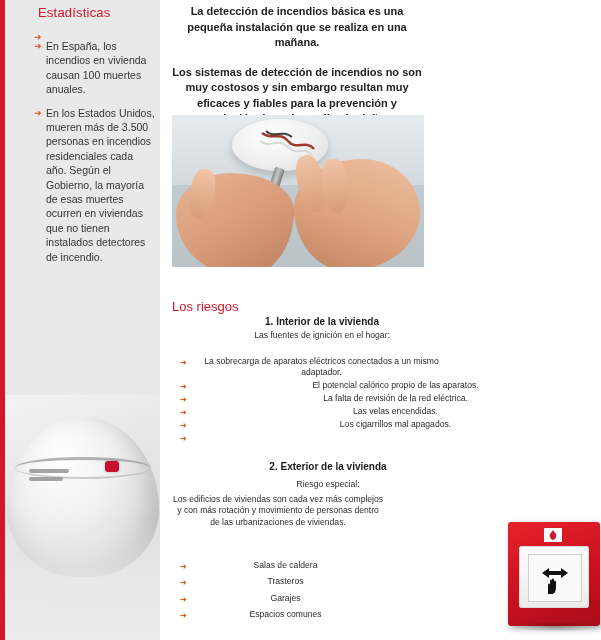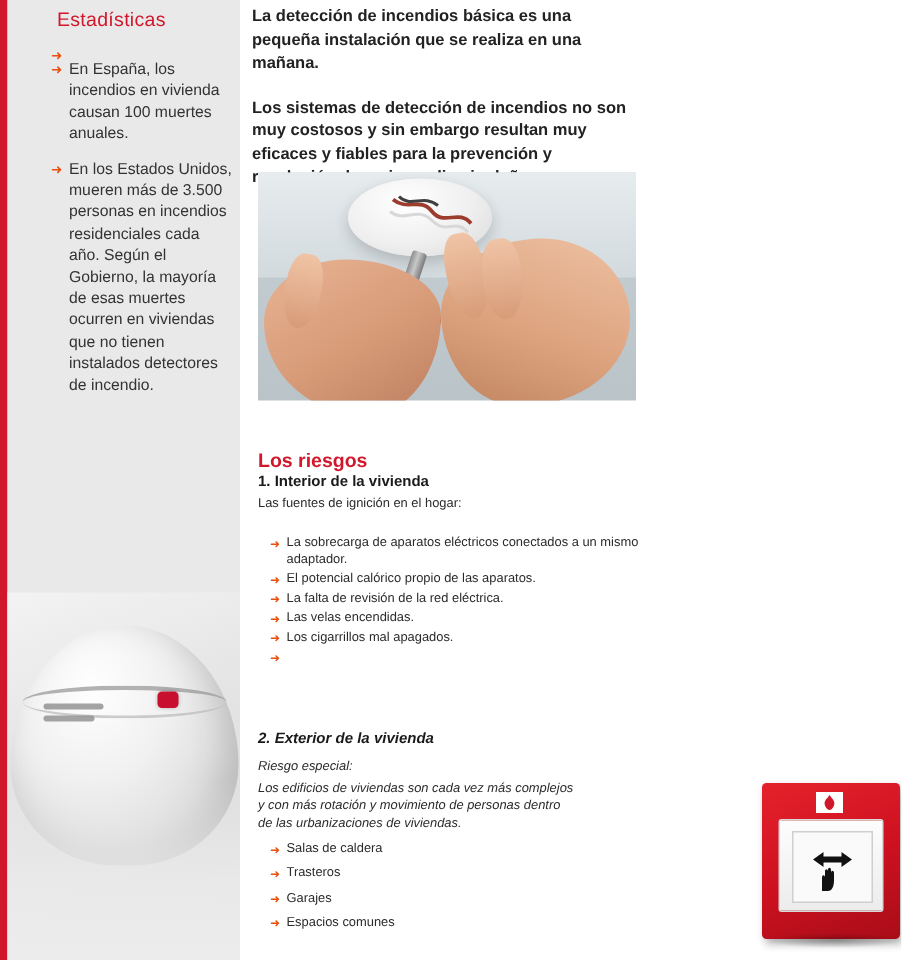--- a/index.html
+++ b/index.html
@@ -109,21 +109,21 @@
     position: absolute;
     left: 0; bottom: 0;
     width: 155px; height: 120px;
     background: linear-gradient(to bottom, rgba(233,233,233,0) 0%, rgba(235,235,235,0.85) 55%, #ececec 100%);
   }
 
   
   .main {
     position: absolute;
     left: 168px; top: 0;
-    width: 433px; height: 640px;
+    width: 433px; height: 640px; text-align: center;
   }
   .lead {
     font-size: 11px;
     font-weight: bold;
     color: #222222;
     line-height: 15.5px;
     margin: 4px 0 0 0;
     width: 258px;
   }
   .lead.second { margin-top: 14px; }
@@ -181,21 +181,21 @@
     background: linear-gradient(90deg, #b33, #e04b3a 50%, #8f2a20);
     border-radius: 4px;
     transform: rotate(18deg);
   }
 
   
   .risks-title {
     position: absolute;
     left: 4px; top: 288px;
     font-size: 13px;
-    font-weight: bold;
+    font-weight: normal;
     color: #d1172c;
   }
   .sub-h {
     font-size: 10px;
     font-weight: bold;
     color: #1a1a1a;
     margin: 0;
   }
   .body-t {
     font-size: 8.6px;
@@ -207,21 +207,21 @@
   .bullets1 { position: absolute; left: 12px; top: 356px; width: 420px; }
   .bullet {
     position: relative;
     padding-left: 11px;
     font-size: 8.6px;
     color: #2b2b2b;
     line-height: 11.4px;
     margin-bottom: 1.5px;
   }
   .bullet .arrow { top: 1px; font-size: 8px; }
-  .blk2 { position: absolute; left: 4px; top: 487px; width: 312px; font-style: italic; }
+  .blk2 { position: absolute; left: 4px; top: 461px; width: 312px; }
   .bullets2 { position: absolute; left: 12px; top: 560px; width: 200px; }
   .bullets2 .bullet { margin-bottom: 5px; }
 
   
   .callpoint {
     position: absolute;
     left: 340px; top: 522px;
     width: 96px; height: 118px;
   }
   .cp-outer {

